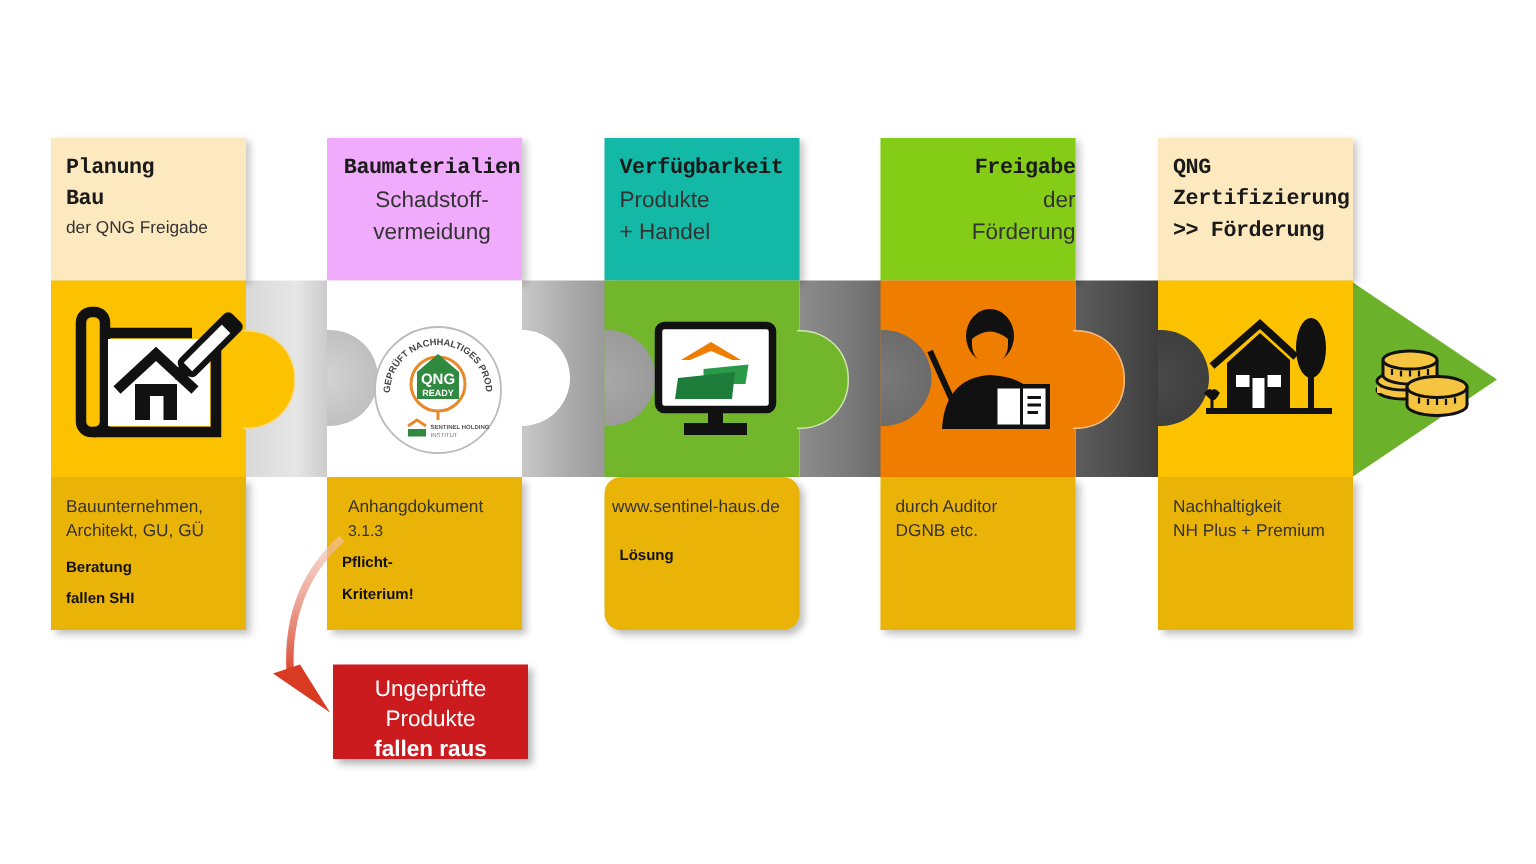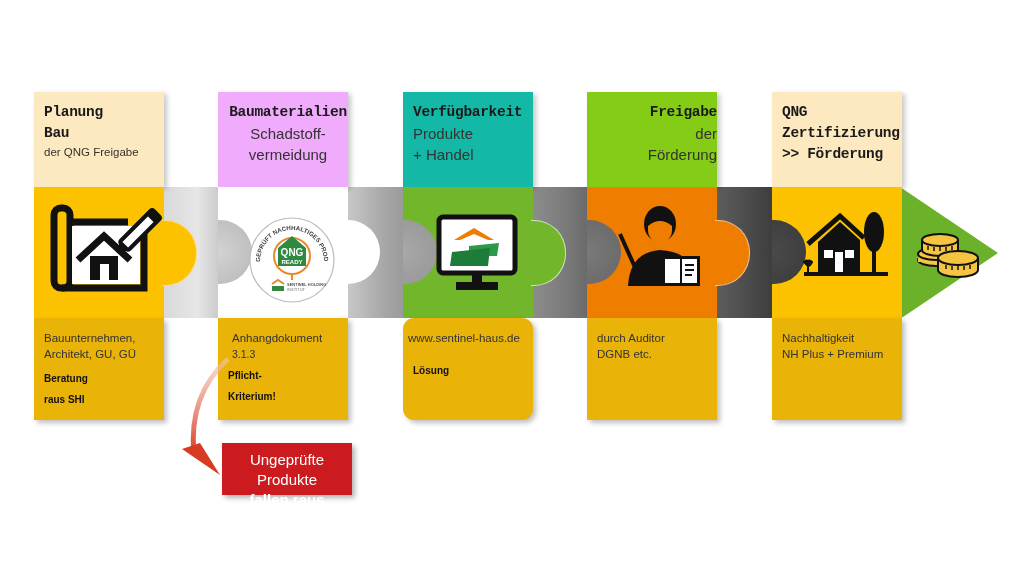--- a/index.html
+++ b/index.html
@@ -10,21 +10,21 @@
   .header .n { font-size:15px; line-height:21px; font-family:"Liberation Sans", sans-serif; color:#333; }
   .header .s { font-size:11.5px; line-height:16px; font-family:"Liberation Sans", sans-serif; color:#333; }
   .tile { position:absolute; width:130px; height:131px; top:187px; }
   .footer { position:absolute; width:130px; height:102px; top:318px; background:#eab308; box-shadow:3px 3px 5px rgba(0,0,0,0.25); box-sizing:border-box; padding:12px 0 0 10px; color:#222; }
   .footer .t { font-size:11.5px; line-height:16px; font-family:"Liberation Sans", sans-serif; color:#333; }
   .footer .bb { font-weight:bold; font-size:10px; line-height:21px; font-family:"Liberation Sans", sans-serif; color:#111; margin-top:6px; }
   .conn { position:absolute; top:187px; height:131px; width:56px; }
   .tab-out { position:absolute; width:34px; height:64px; top:220px; border-radius:0 32px 32px 0; }
   .tab-in { position:absolute; width:34px; height:64px; top:220px; border-radius:0 32px 32px 0; }
   .icon { position:absolute; }
-  .redbox { position:absolute; left:222px; top:443px; width:130px; height:52px; background:#cc1b1f; box-shadow:3px 3px 5px rgba(0,0,0,0.3); color:#fff; text-align:center; box-sizing:border-box; padding-top:7px; font-family:"Liberation Sans", sans-serif; }
+  .redbox { position:absolute; left:222px; top:443px; width:130px; height:63px; background:#cc1b1f; box-shadow:3px 3px 5px rgba(0,0,0,0.3); color:#fff; text-align:center; box-sizing:border-box; padding-top:7px; font-family:"Liberation Sans", sans-serif; }
   .redbox .l { font-size:15px; line-height:20px; }
   .redbox .lb { font-size:15px; line-height:20px; font-weight:bold; }
 </style>
 </head>
 <body>
 
 <div class="conn" style="left:164px;background:linear-gradient(90deg,#d9d9d9,#e6e6e6 60%,#c9c9c9);"></div>
 <div class="conn" style="left:348px;width:56px;background:linear-gradient(90deg,#c8c8c8,#a9a9a9 60%,#9a9a9a);"></div>
 <div class="conn" style="left:533px;width:55px;background:linear-gradient(90deg,#8c8c8c,#7a7a7a 60%,#6a6a6a);"></div>
 <div class="conn" style="left:717px;width:56px;background:linear-gradient(90deg,#5d5d5d,#4a4a4a 60%,#3d3d3d);"></div>
@@ -80,21 +80,21 @@
     <rect x="70" y="26" width="46" height="12" rx="2" fill="#fff" stroke="#111" stroke-width="4"></rect>
     <polygon points="70,26 60,32 70,38" fill="#111"></polygon>
     <rect x="108" y="26" width="8" height="12" fill="#111"></rect>
   </g>
 </svg>
 <div class="footer" style="left:34px;">
   <div class="t">Bauunternehmen,</div>
   <div class="t">Architekt, GU, GÜ</div>
   <div class="bb">
     <div>Beratung</div>
-    <div>raus SHI</div>
+    <div>fallen SHI</div>
   </div>
 </div>
 
 <div class="header" style="left:218px;background:#f0abfc;text-align:center;">
   <div class="b">Baumaterialien</div>
   <div class="n">Schadstoff-</div>
   <div class="n">vermeidung</div>
 </div>
 <div class="tile" style="left:218px;background:#ffffff;"></div>
 <div class="tab-in" style="left:218px;background:radial-gradient(circle at 0 50%, #d3d3d3, #bdbdbd 80%);"></div>

